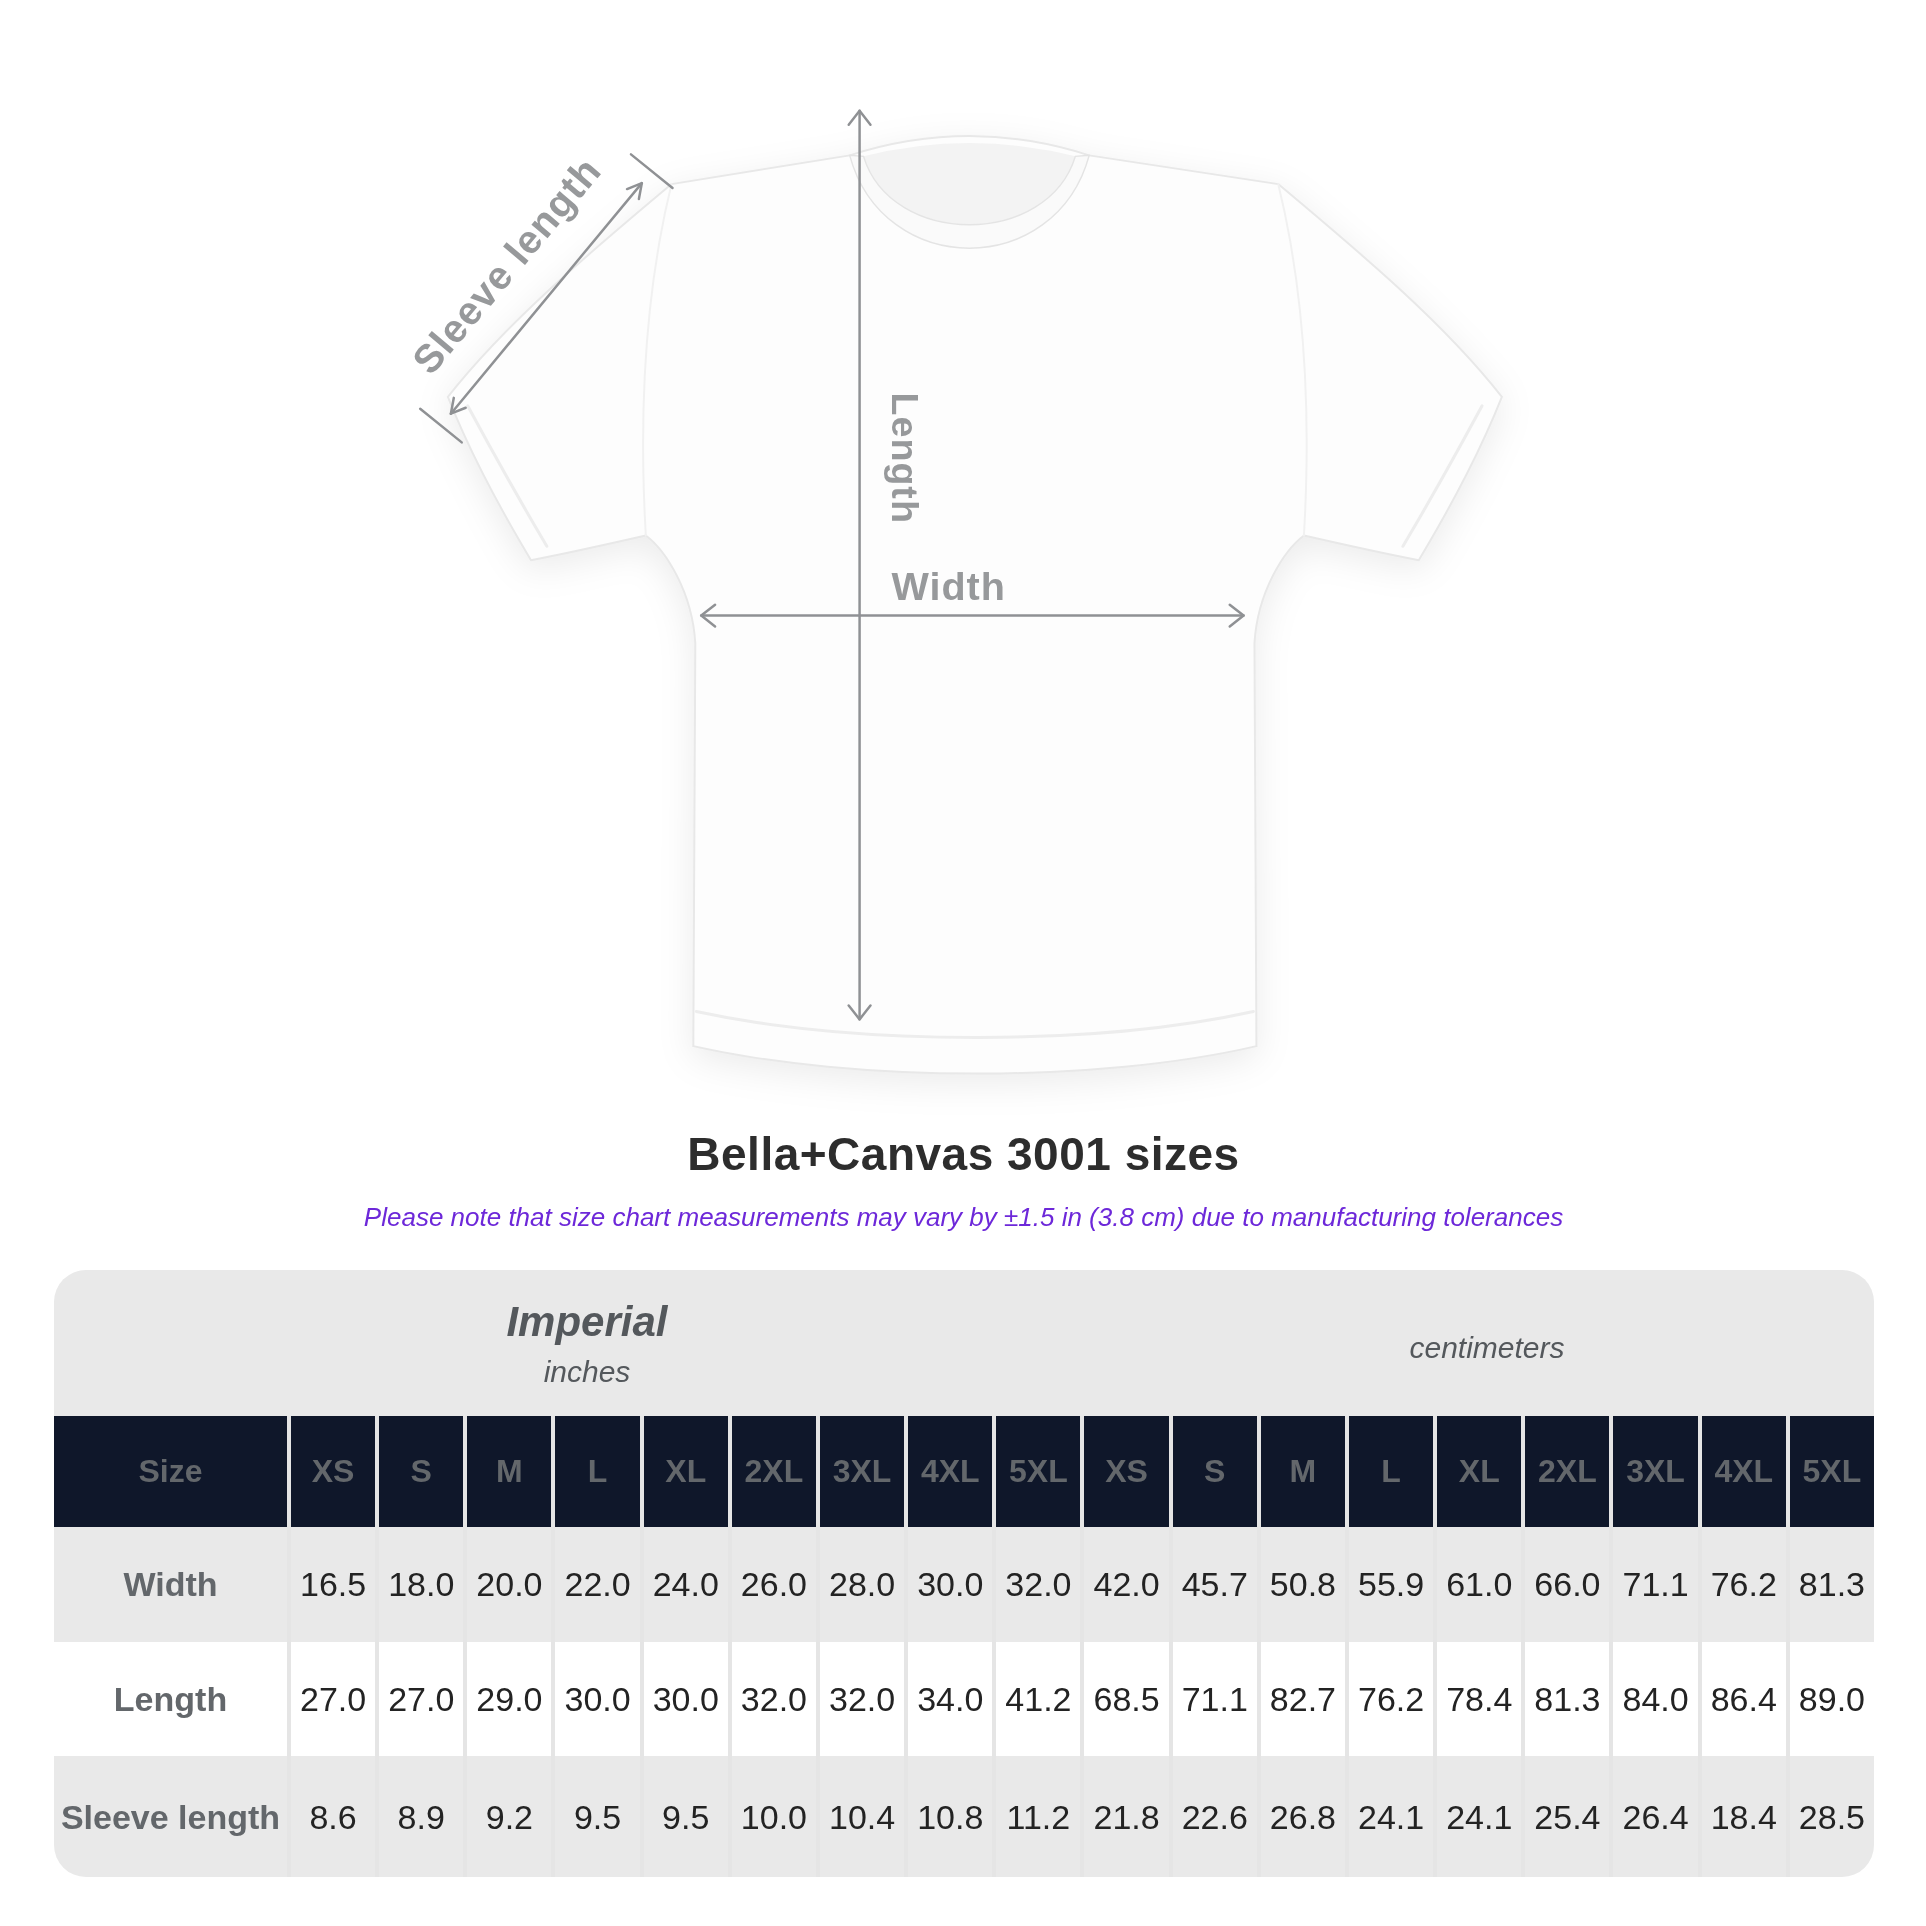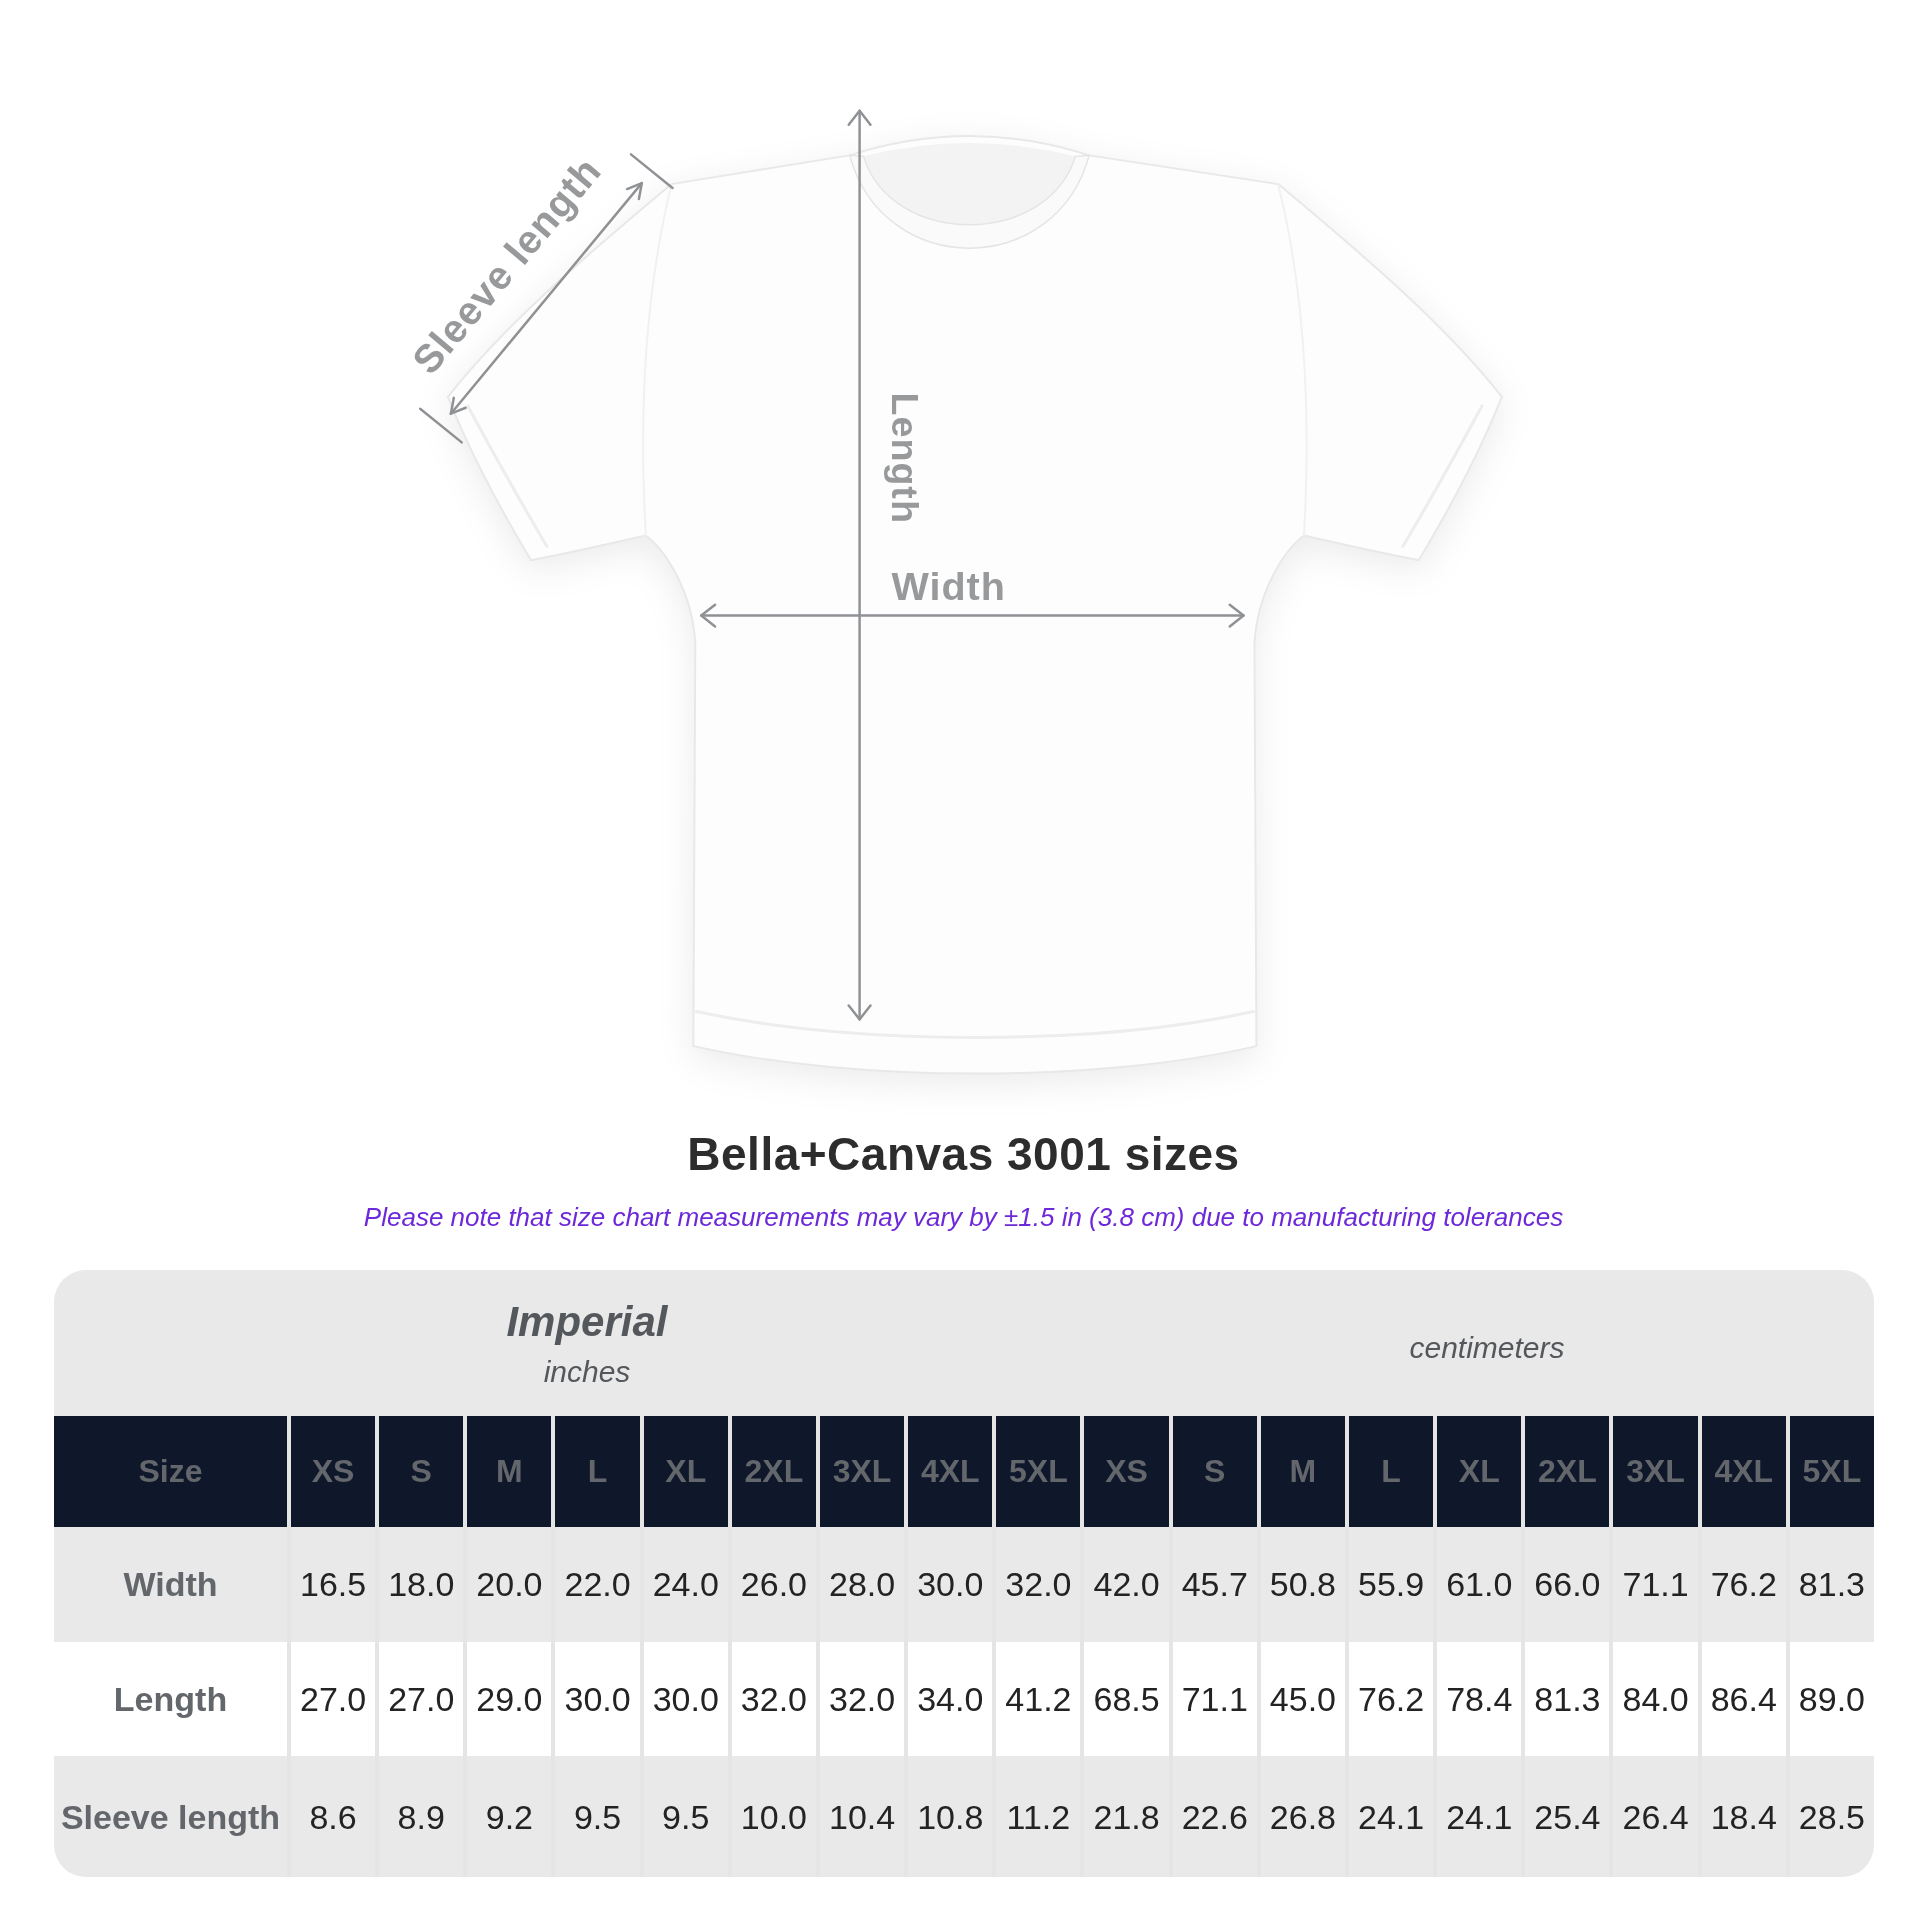--- a/index.html
+++ b/index.html
@@ -168,21 +168,21 @@
       <div class="cell">27.0</div>
       <div class="cell">29.0</div>
       <div class="cell">30.0</div>
       <div class="cell">30.0</div>
       <div class="cell">32.0</div>
       <div class="cell">32.0</div>
       <div class="cell">34.0</div>
       <div class="cell">41.2</div>
       <div class="cell">68.5</div>
       <div class="cell">71.1</div>
-      <div class="cell">45.0</div>
+      <div class="cell">82.7</div>
       <div class="cell">76.2</div>
       <div class="cell">78.4</div>
       <div class="cell">81.3</div>
       <div class="cell">84.0</div>
       <div class="cell">86.4</div>
       <div class="cell">89.0</div>
     </div>
 
     <div class="trow row-c">
       <div class="cell lbl">Sleeve length</div>

